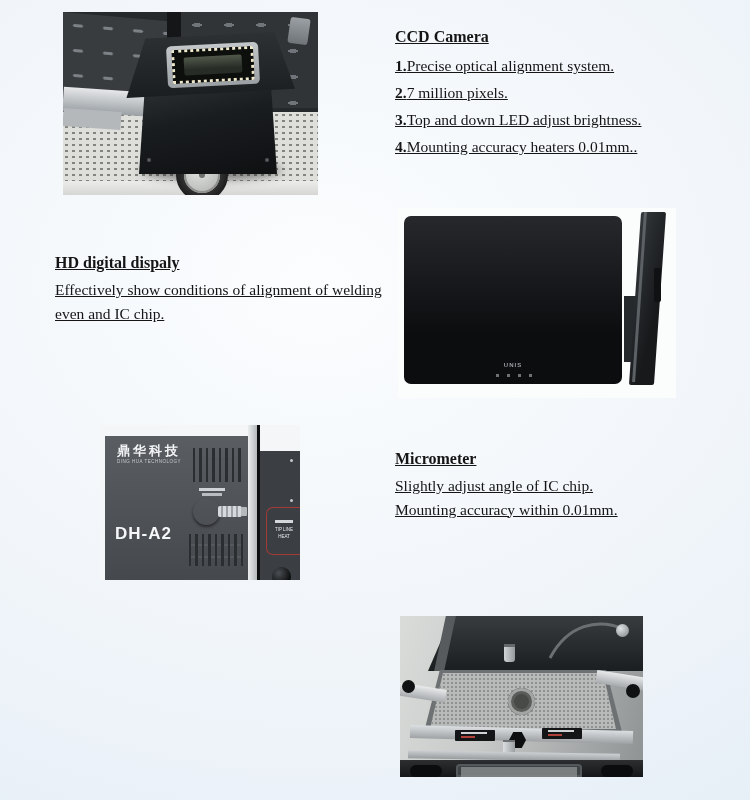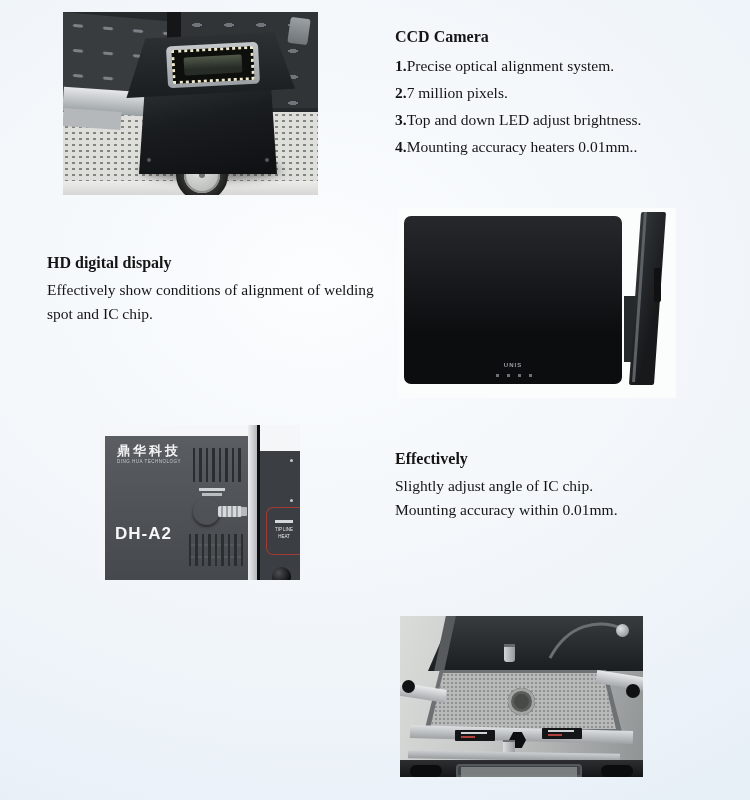--- a/index.html
+++ b/index.html
@@ -3,21 +3,21 @@
 <meta charset="utf-8">
 <style>
   html,body{margin:0;padding:0;}
   body{width:750px;height:800px;overflow:hidden;
        font-family:"Liberation Serif", serif;color:#151515;}
   .page{position:relative;width:750px;height:800px;
         background:radial-gradient(120% 90% at 42% 35%, #fbfdfe 0%, #f2f6fa 45%, #e3edf6 100%);}
   .abs{position:absolute;}
 
   
-  .tblock{position:absolute;font-size:15.5px;}
+  .tblock{position:absolute;font-size:15.5px;text-decoration:underline;}
   .tblock h3{margin:0 0 6px 0;font-size:16px;font-weight:bold;}
   .tline{line-height:27px;white-space:nowrap;}
   .tline2{line-height:23.5px;white-space:nowrap;}
   .num{font-weight:bold;}
   .indent{padding-left:20px;}
 
   
   .p1{left:63px;top:12px;width:255px;height:183px;background:#26292c;overflow:hidden;}
   .p1-wallL{left:0;top:0;width:108px;height:106px;background:#383c3f;
             background-image:radial-gradient(8px 3px at 50% 50%, #7b8186 60%, transparent 65%);
@@ -191,24 +191,24 @@
   </div>
 
   <div class="tblock" style="left:395px;top:28px;width:345px">
     <h3>CCD Camera</h3>
     <div class="tline"><span class="num">1.</span><span>Precise optical alignment system.</span></div>
     <div class="tline"><span class="num">2.</span><span>7 million pixels.</span></div>
     <div class="tline"><span class="num">3.</span><span>Top and down LED adjust brightness.</span></div>
     <div class="tline"><span class="num">4.</span><span>Mounting accuracy heaters 0.01mm..</span></div>
   </div>
 
-  <div class="tblock" style="left:47px;top:254px;width:350px">
+  <div class="tblock" style="left:55px;top:254px;width:350px">
     <h3>HD digital dispaly</h3>
     <div class="tline2">Effectively show conditions of alignment of welding</div>
-    <div class="tline2">spot and IC chip.</div>
+    <div class="tline2">even and IC chip.</div>
   </div>
 
   <div class="abs p2">
     <div class="abs p2-mon">
       <div class="abs p2-brand">UNIS</div>
       <div class="abs p2-leds"></div>
     </div>
     <div class="abs p2-bracket"></div>
     <div class="abs p2-arm"></div>
     <div class="abs p2-armhl"></div>
@@ -236,21 +236,21 @@
       <div class="abs p3-redbox">
         <div class="abs p3-slblbar"></div>
         <div class="p3-slbl" style="top:19px">TIP LINE</div>
         <div class="p3-slbl" style="top:26px">HEAT</div>
       </div>
       <div class="abs p3-knob2"></div>
     </div>
   </div>
 
   <div class="tblock" style="left:395px;top:450px;width:345px">
-    <h3>Effectively</h3>
+    <h3>Micrometer</h3>
     <div class="tline2">Slightly adjust angle of IC chip.</div>
     <div class="tline2">Mounting accuracy within 0.01mm.</div>
   </div>
 
 
   <div class="abs p4">
     <div class="abs p4-housing"></div>
     <div class="abs p4-housingedge"></div>
     <svg class="abs" style="left:0;top:0" width="243" height="60">
       <path d="M 150 42 C 168 8, 198 2, 224 13" stroke="#6b6f72" stroke-width="3" fill="none"></path>

